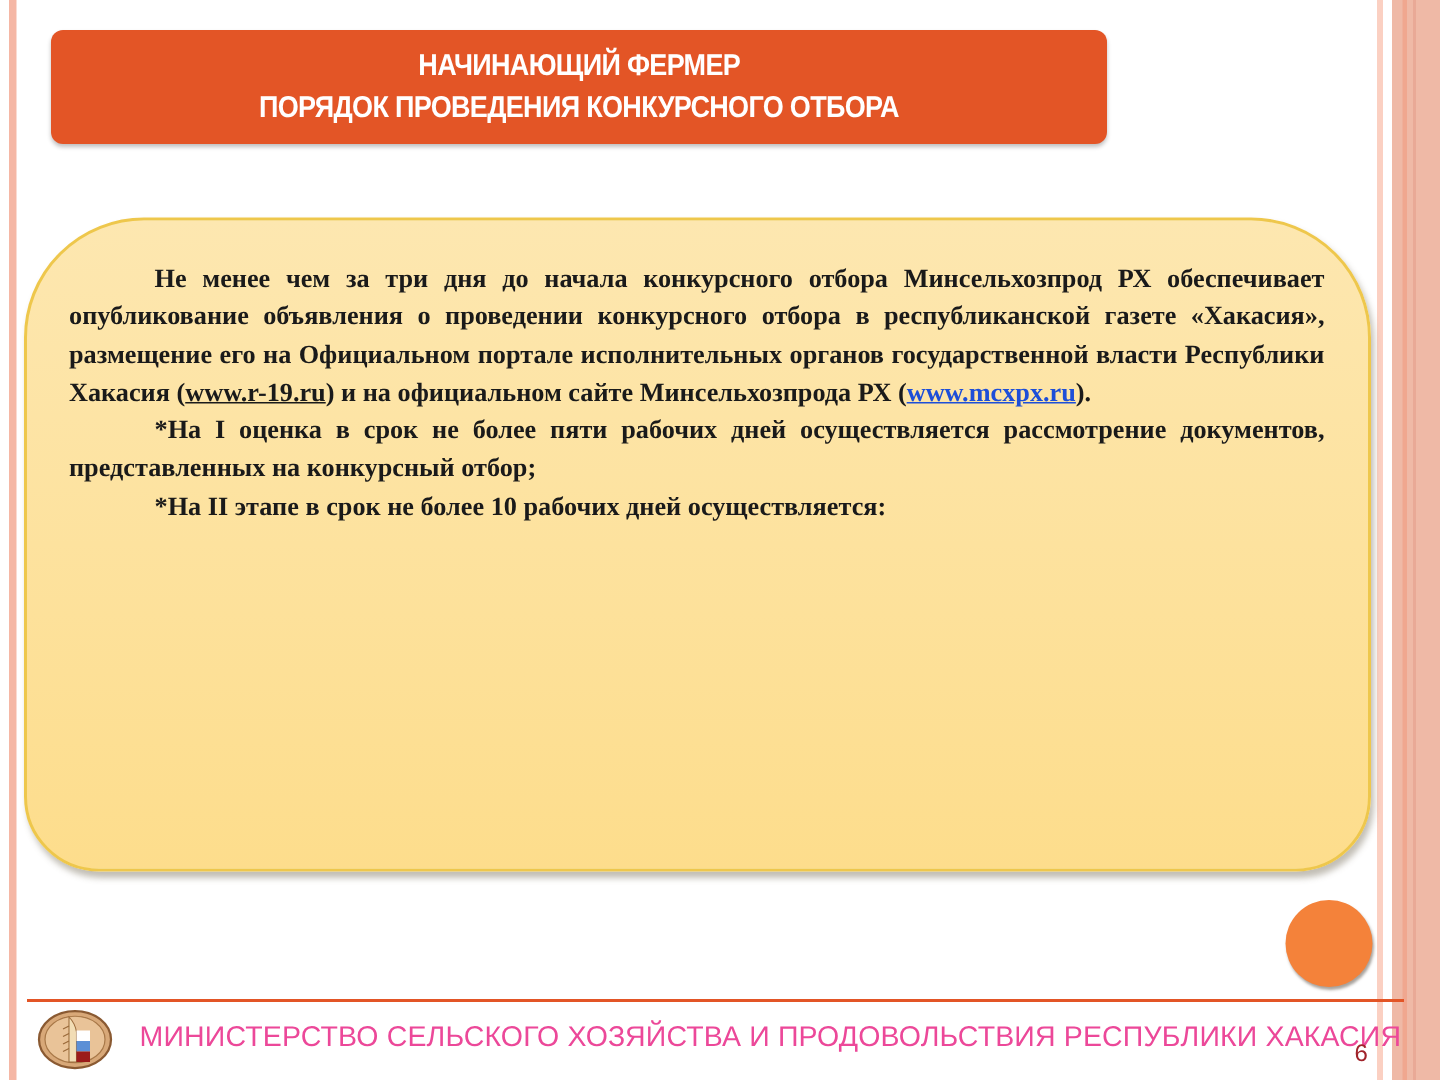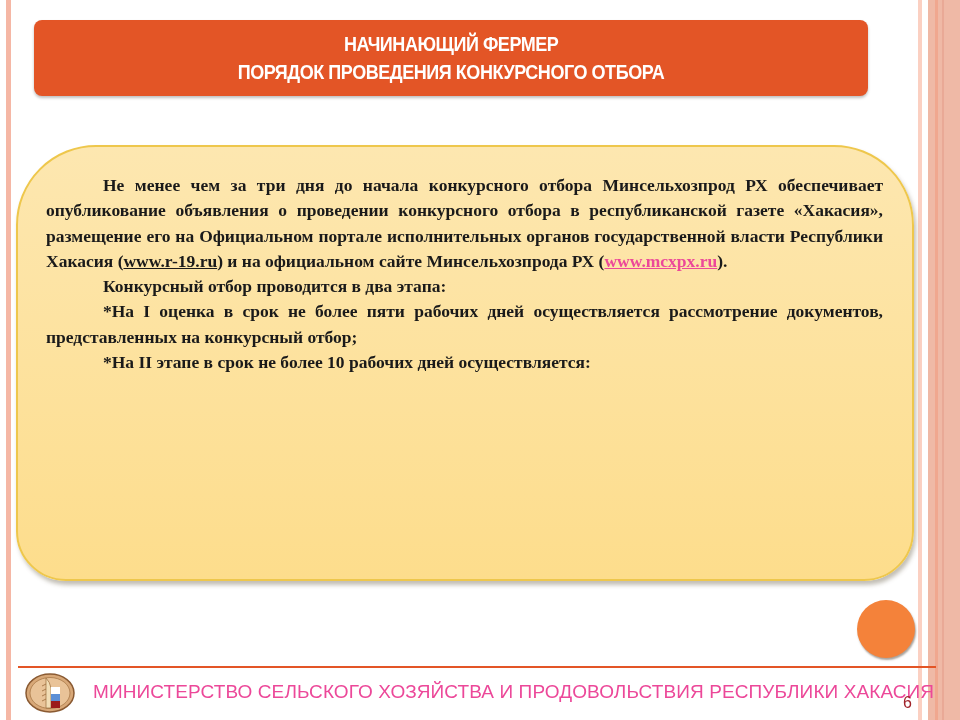--- a/index.html
+++ b/index.html
@@ -3,28 +3,28 @@
   <meta charset="utf-8">
   <style>
     html, body { margin:0; padding:0; }
     body { width:960px; height:720px; position:relative; overflow:hidden; background:#ffffff; font-family:"Liberation Serif", serif; }
     .left-stripe { position:absolute; left:6px; top:0; width:5px; height:720px; background:#f5b7a5; }
     .right-deco { position:absolute; left:918px; top:0; width:42px; height:720px; }
     .rd1 { position:absolute; left:0; top:0; width:4px; height:720px; background:#fbd0c2; }
     .rd2 { position:absolute; left:10px; top:0; width:32px; height:720px; background:#efb9a6; }
     .rd3 { position:absolute; left:17px; top:0; width:3px; height:720px; background:#f0a78f; }
     .rd4 { position:absolute; left:24px; top:0; width:2px; height:720px; background:#e9a996; }
-    .title-banner { position:absolute; left:34px; top:20px; width:834px; height:76px; background:#e35526; border-radius:8px; box-shadow:0 2px 3px rgba(0,0,0,0.25); display:flex; flex-direction:column; align-items:center; justify-content:center; }
+    .title-banner { position:absolute; left:34px; top:20px; width:704px; height:76px; background:#e35526; border-radius:8px; box-shadow:0 2px 3px rgba(0,0,0,0.25); display:flex; flex-direction:column; align-items:center; justify-content:center; }
     .title-line { color:#ffffff; font-family:"Liberation Sans", sans-serif; font-weight:bold; font-size:20px; line-height:28px; letter-spacing:-0.5px; transform:scaleX(0.9); white-space:nowrap; }
     .content-box { position:absolute; left:16px; top:145px; width:898px; height:436px; background:linear-gradient(180deg,#fde7b0 0%, #fddd8c 100%); border:2px solid #eec74c; border-radius:80px 80px 50px 50px / 80px 80px 50px 50px; box-shadow:2px 4px 4px rgba(120,110,90,0.45); box-sizing:border-box; }
     .content-text { position:absolute; left:46px; top:173px; width:837px; font-family:"Liberation Serif", serif; font-weight:bold; font-size:17.5px; line-height:25.3px; color:#1a1a1a; text-align:justify; }
     .content-text p { margin:0; text-indent:57px; }
     .content-text a { text-decoration:underline; }
     .link1 { color:#1a1a1a;margin-top:10px; }
-    .link2 { color:#ec4899; }
+    .link2 { color:#1d4ed8; }
     .orange-circle { position:absolute; left:857px; top:600px; width:58px; height:58px; border-radius:50%; background:#f4823a; box-shadow:1px 2px 2px rgba(110,100,90,0.6); }
     .footer-line { position:absolute; left:18px; top:666px; width:918px; height:2px; background:#e35526; }
     .footer-logo { position:absolute; left:24px; top:672px; width:52px; height:42px; }
     .footer-text { position:absolute; left:93px; top:681px; font-family:"Liberation Sans", sans-serif; font-size:19px; color:#ec4899; letter-spacing:0.1px; white-space:nowrap; }
     .page-num { position:absolute; left:903px; top:694px; font-family:"Liberation Sans", sans-serif; font-size:16px; color:#a0232a; }
   </style>
 </head>
 <body>
 
 <div class="left-stripe"></div>
@@ -37,21 +37,20 @@
 
 <div class="title-banner">
   <div class="title-line">НАЧИНАЮЩИЙ ФЕРМЕР</div>
   <div class="title-line">ПОРЯДОК ПРОВЕДЕНИЯ КОНКУРСНОГО ОТБОРА</div>
 </div>
 
 <div class="content-box"></div>
 
 <div class="content-text">
   <p><span>Не менее чем за три дня до начала конкурсного отбора Минсельхозпрод РХ обеспечивает опубликование объявления о проведении конкурсного отбора в республиканской газете «Хакасия», размещение его на Официальном портале исполнительных органов государственной власти Республики Хакасия (</span><a class="link1">www.r-19.ru</a><span>) и на официальном сайте Минсельхозпрода РХ (</span><a class="link2">www.mcxpx.ru</a><span>).</span></p>
-  <p>Конкурсный отбор проводится в два этапа:</p>
   <p>*На I оценка в срок не более пяти рабочих дней осуществляется рассмотрение документов, представленных на конкурсный отбор;</p>
   <p>*На II этапе в срок не более 10 рабочих дней осуществляется:</p>
 </div>
 
 <div class="orange-circle"></div>
 
 <div class="footer-line"></div>
 
 <div class="footer-logo">
   <svg width="52" height="42" viewBox="0 0 52 42">

